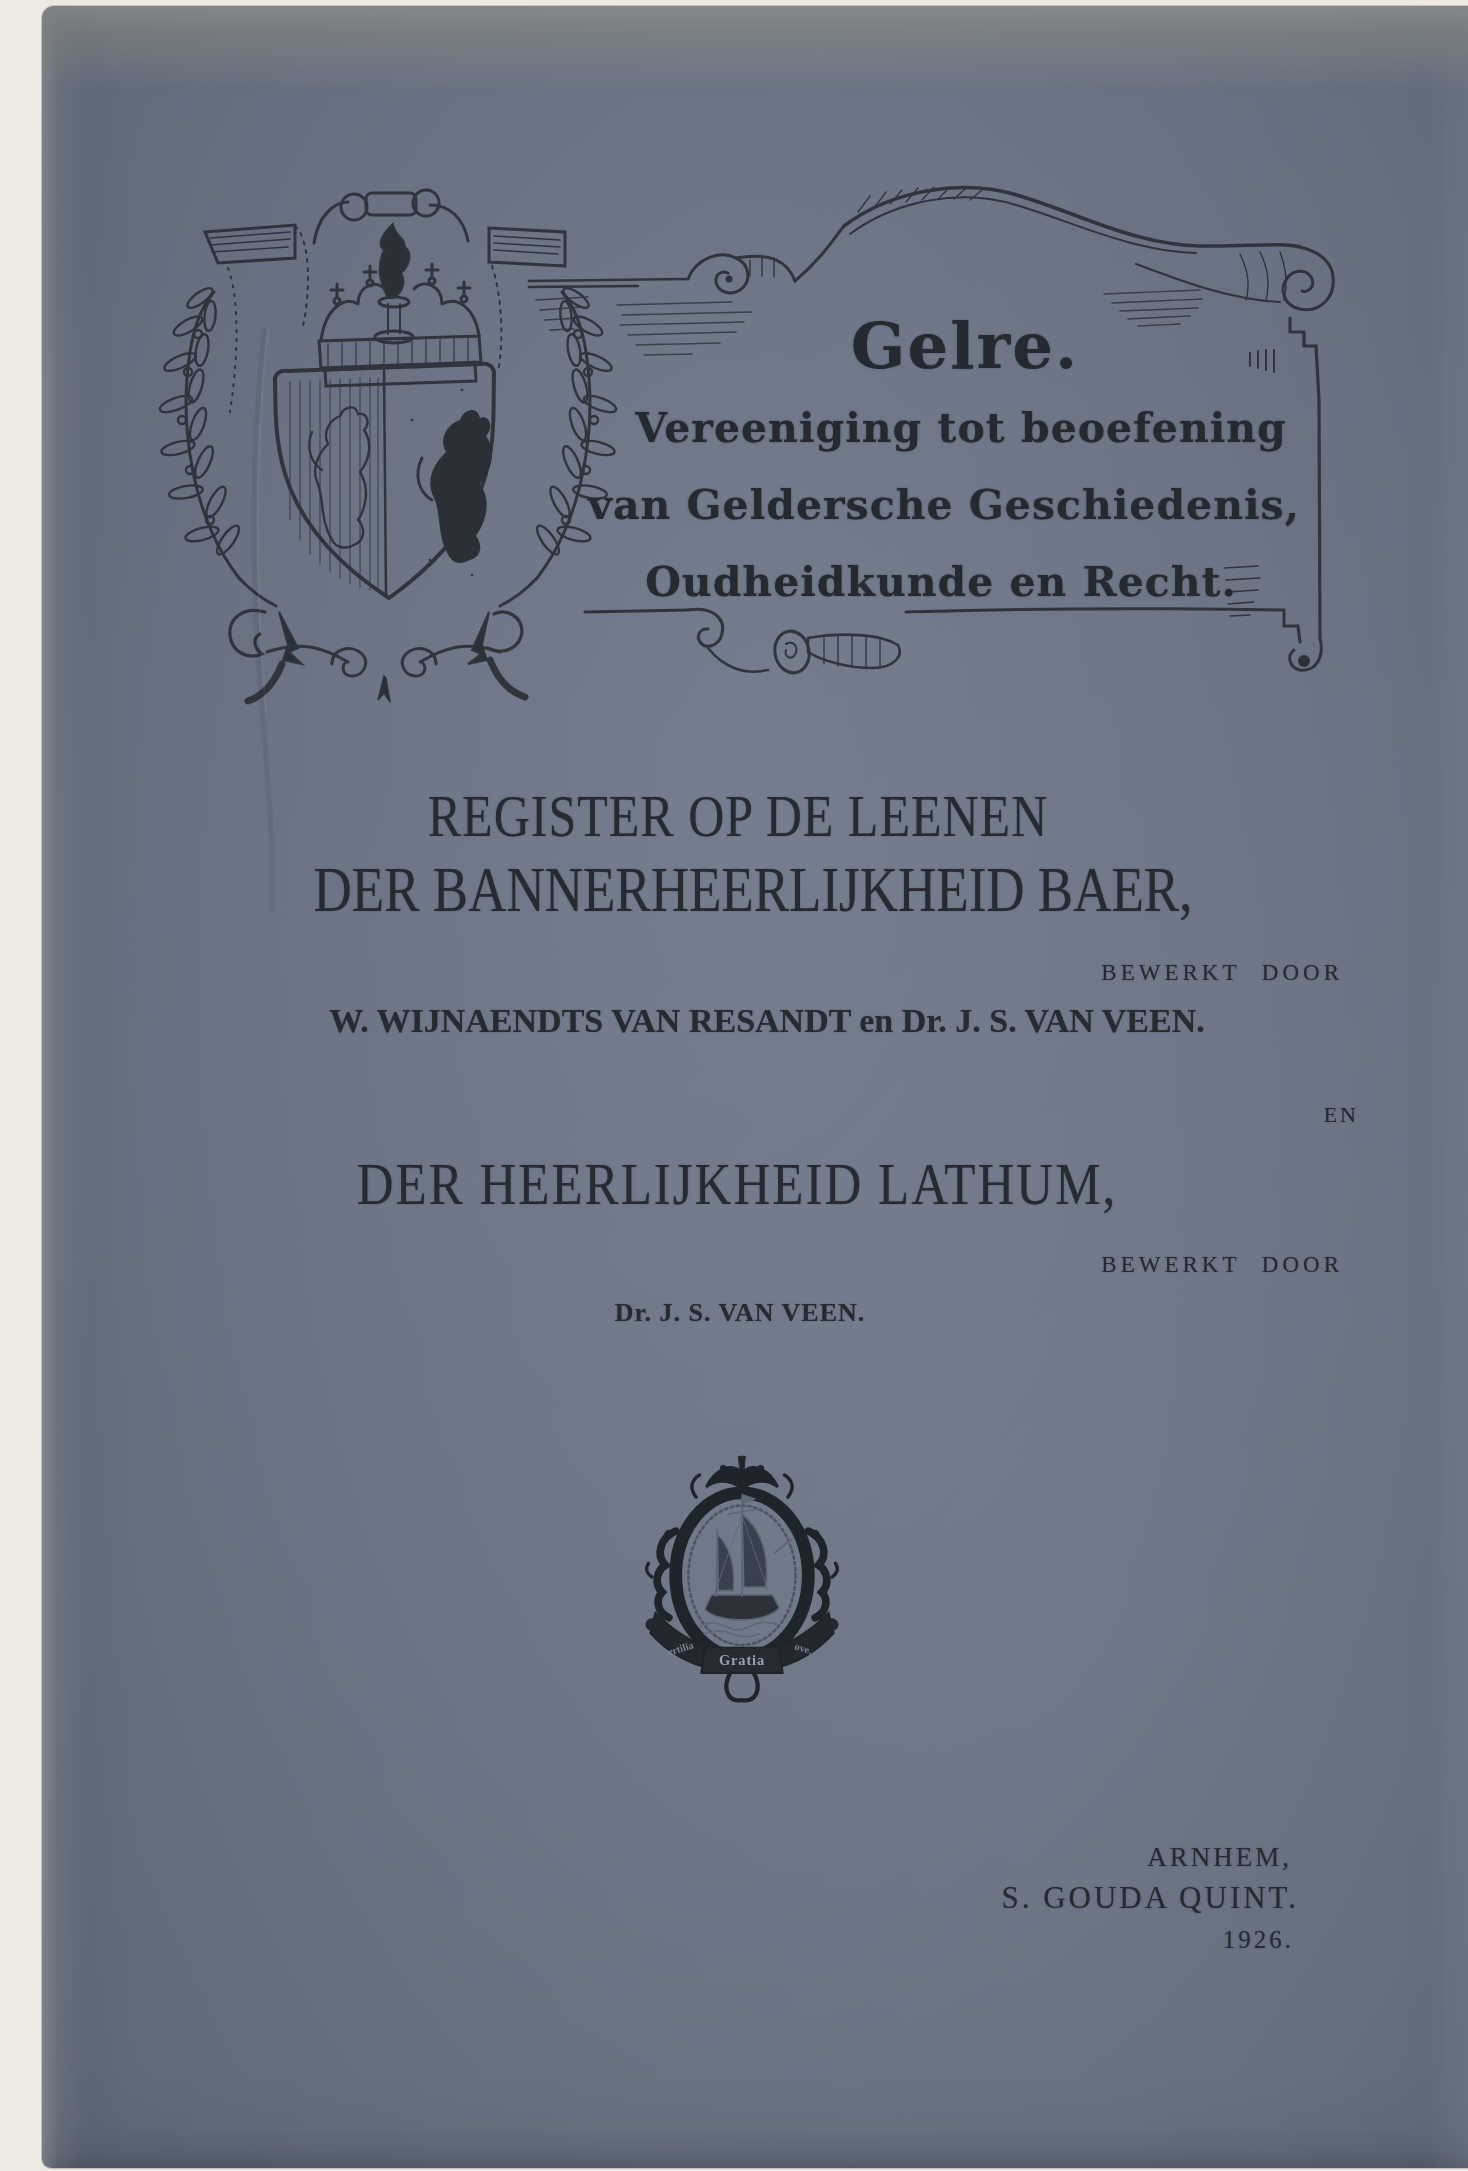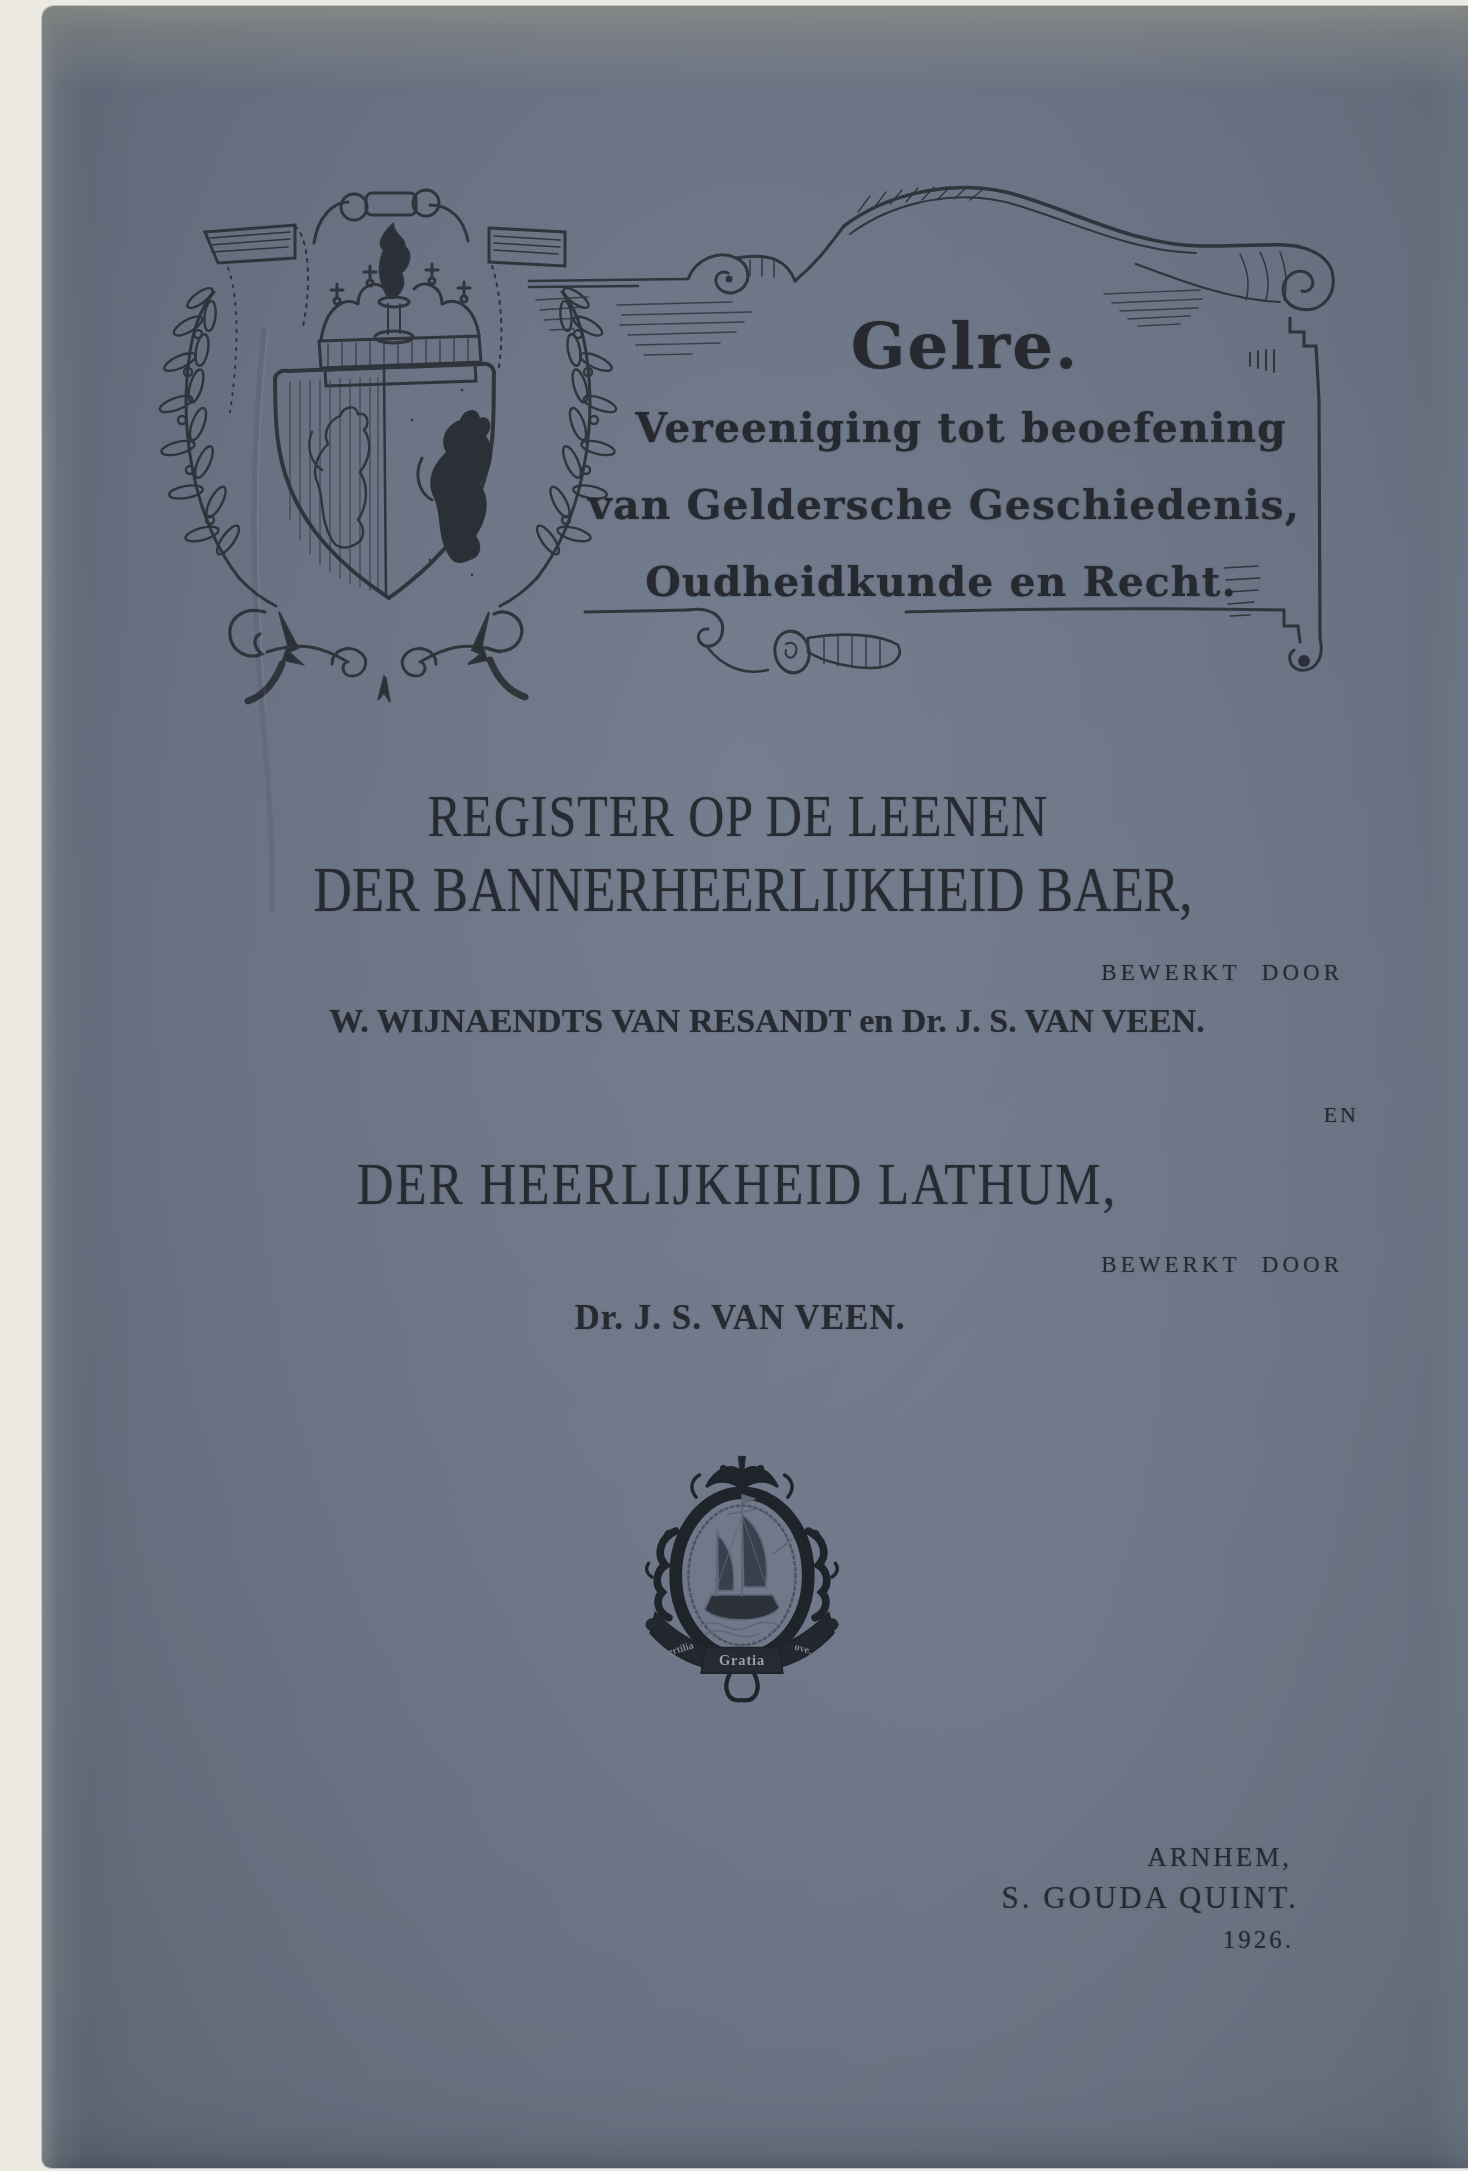--- a/index.html
+++ b/index.html
@@ -219,21 +219,21 @@
   <div class="cline smallcaps" style="left:111px;top:960px;width:1200px;font-size:23px;letter-spacing:4px;word-spacing:12px;">BEWERKT DOOR</div>
 
   <div class="cline boldline" style="left:135px;top:1002px;width:1200px;font-size:34px;letter-spacing:0px;">W. WIJNAENDTS VAN RESANDT en Dr. J. S. VAN VEEN.</div>
 
   <div class="cline smallcaps" style="left:127px;top:1102px;width:1200px;font-size:22px;letter-spacing:3px;">EN</div>
 
   <div class="cline titleface" style="left:105px;top:1151px;width:1200px;font-size:51px;letter-spacing:2px;transform:scaleY(1.15);">DER HEERLIJKHEID LATHUM,</div>
 
   <div class="cline smallcaps" style="left:111px;top:1252px;width:1200px;font-size:23px;letter-spacing:4px;word-spacing:12px;">BEWERKT DOOR</div>
 
-  <div class="cline boldline" style="left:108px;top:1298px;width:1200px;font-size:35px;letter-spacing:1px;">Dr. J. S. VAN VEEN.</div>
+  <div class="cline boldline" style="left:108px;top:1298px;width:1200px;font-size:26px;letter-spacing:1px;">Dr. J. S. VAN VEEN.</div>
 
   <svg class="emblem" width="204" height="258" viewBox="0 0 240 300" preserveAspectRatio="xMidYMid meet">
     <g stroke="#1f232a" fill="none" stroke-linecap="round">
 
       <path d="M78,44 C88,22 110,14 120,28 C130,14 152,22 162,44 C150,35 134,35 120,46 C106,35 90,35 78,44 Z" fill="#1f232a" stroke-width="3"></path>
       <path d="M116,8 L124,8 L122,28 L118,28 Z" fill="#1f232a"></path>
       <circle cx="98" cy="22" r="3.5" fill="#1f232a"></circle>
         <circle cx="142" cy="22" r="3.5" fill="#1f232a"></circle>
       <path d="M66,56 C58,46 60,36 70,30 M174,56 C182,46 180,36 170,30" stroke-width="4"></path>
 

